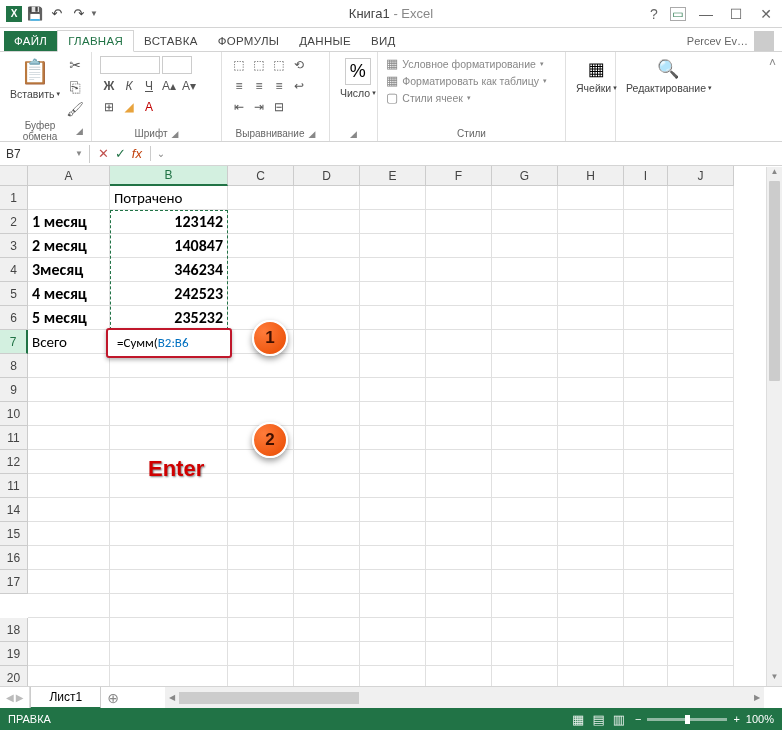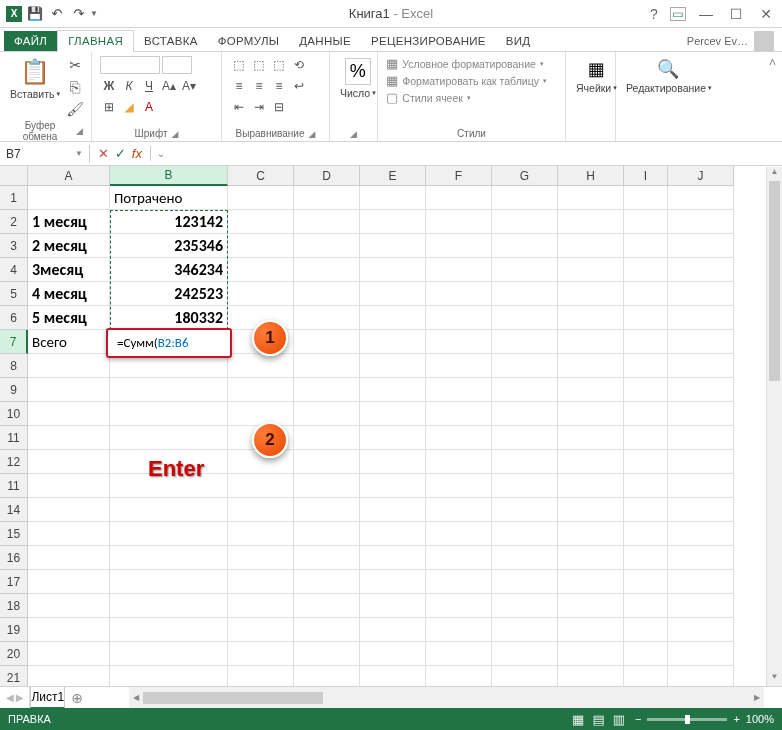--- a/index.html
+++ b/index.html
@@ -71,21 +71,21 @@
 
 .vscroll { position: absolute; right: 0; top: 167px; width: 16px; bottom: 44px; background: #f0f0f0; border-left: 1px solid #ddd; }
 .vscroll .thumb { position: absolute; top: 14px; left: 2px; right: 2px; height: 200px; background: #ccc; border-radius: 1px; }
 .vscroll .arr { position: absolute; left: 0; right: 0; height: 14px; text-align: center; font-size: 8px; color: #888; }
 .vscroll .arr.up { top: 0; } .vscroll .arr.dn { bottom: 0; }
 
 .hscroll-row { position: absolute; bottom: 22px; left: 0; right: 0; height: 22px; display: flex; background: #fff; border-top: 1px solid #d4d4d4; }
 .sheet-nav { display: flex; align-items: center; gap: 2px; padding: 0 6px; border-right: 1px solid #ddd; }
 .sheet-nav span { font-size: 10px; color: #bbb; cursor: pointer; }
 .sheet-tabs { display: flex; align-items: flex-end; }
-.sheet-tab { padding: 3px 0; font-size: 12px; border: 1px solid #ccc; border-top: none; background: #fff; cursor: pointer; border-bottom: 2px solid #217346; margin-bottom: -1px; }
+.sheet-tab { padding: 3px 18px; font-size: 12px; border: 1px solid #ccc; border-top: none; background: #fff; cursor: pointer; border-bottom: 2px solid #217346; margin-bottom: -1px; }
 .sheet-add { width: 24px; text-align: center; font-size: 14px; color: #888; cursor: pointer; align-self: center; }
 .hscroll { flex: 1; display: flex; align-items: center; margin-left: 40px; margin-right: 18px; position: relative; background: #f0f0f0; }
 .hscroll .arr { width: 14px; text-align: center; font-size: 8px; color: #888; }
 .hscroll .track { flex: 1; height: 12px; position: relative; }
 .hscroll .thumb { position: absolute; left: 0; width: 180px; top: 0; bottom: 0; background: #ccc; }
 
 .statusbar { position: absolute; bottom: 0; left: 0; right: 0; height: 22px; background: #217346; color: #fff; display: flex; align-items: center; font-size: 11px; padding: 0 8px; }
 .sb-left { }
 .sb-right { margin-left: auto; display: flex; align-items: center; gap: 10px; }
 .view-btns { display: flex; gap: 8px; }
@@ -121,21 +121,20 @@
     <div class="win-btn">✕</div>
   </div>
 </div>
 
 <div class="ribbon-tabs">
   <div class="tab file">ФАЙЛ</div>
   <div class="tab active">ГЛАВНАЯ</div>
   <div class="tab">ВСТАВКА</div>
   <div class="tab">ФОРМУЛЫ</div>
   <div class="tab">ДАННЫЕ</div>
-  <div class="tab">РЕЦЕНЗИРОВАНИЕ</div>
   <div class="tab">ВИД</div>
   <div class="ribbon-right">
     <span>Percev Ev…</span>
     <div class="avatar"></div>
   </div>
 </div>
 
 <div class="ribbon">
   <div class="ribbon-group" style="width:92px">
     <div class="rg-body">
@@ -315,21 +314,21 @@
       <div class="row-h" style="height: 24px;">8</div>
       <div class="row-h" style="height: 24px;">9</div>
       <div class="row-h" style="height: 24px;">10</div>
       <div class="row-h" style="height: 24px;">11</div>
       <div class="row-h" style="height: 24px;">12</div>
       <div class="row-h" style="height: 24px;">11</div>
       <div class="row-h" style="height: 24px;">14</div>
       <div class="row-h" style="height: 24px;">15</div>
       <div class="row-h" style="height: 24px;">16</div>
       <div class="row-h" style="height: 24px;">17</div>
-      <div class="row-h" style="height: 24px;">18</div>
+      <div class="row-h" style="height: 24px; margin-top: 24px;">18</div>
       <div class="row-h" style="height: 24px;">19</div>
       <div class="row-h" style="height: 24px;">20</div>
       <div class="row-h" style="height: 24px;">21</div>
     </div>
   <div class="cells" id="cells">
       <div class="cell" style="left: 0px; top: 0px; width: 82px; height: 24px;"></div>
       <div class="cell" style="left: 82px; top: 0px; width: 118px; height: 24px;"></div>
       <div class="cell" style="left: 200px; top: 0px; width: 66px; height: 24px;"></div>
       <div class="cell" style="left: 266px; top: 0px; width: 66px; height: 24px;"></div>
       <div class="cell" style="left: 332px; top: 0px; width: 66px; height: 24px;"></div>
@@ -535,27 +534,27 @@
       <div class="cell" style="left: 332px; top: 480px; width: 66px; height: 24px;"></div>
       <div class="cell" style="left: 398px; top: 480px; width: 66px; height: 24px;"></div>
       <div class="cell" style="left: 464px; top: 480px; width: 66px; height: 24px;"></div>
       <div class="cell" style="left: 530px; top: 480px; width: 66px; height: 24px;"></div>
       <div class="cell" style="left: 596px; top: 480px; width: 44px; height: 24px;"></div>
       <div class="cell" style="left: 640px; top: 480px; width: 66px; height: 24px;"></div>
       <div class="cell header-cell" style="left: 82px; top: 0px; width: 118px; height: 24px;">Потрачено</div>
       <div class="cell bold" style="left: 0px; top: 24px; width: 82px; height: 24px;">1 месяц</div>
       <div class="cell bold right" style="left: 82px; top: 24px; width: 118px; height: 24px;">123142</div>
       <div class="cell bold" style="left: 0px; top: 48px; width: 82px; height: 24px;">2 месяц</div>
-      <div class="cell bold right" style="left: 82px; top: 48px; width: 118px; height: 24px;">235346</div>
+      <div class="cell bold right" style="left: 82px; top: 48px; width: 118px; height: 24px;">140847</div>
       <div class="cell bold" style="left: 0px; top: 72px; width: 82px; height: 24px;">3месяц</div>
       <div class="cell bold right" style="left: 82px; top: 72px; width: 118px; height: 24px;">346234</div>
       <div class="cell bold" style="left: 0px; top: 96px; width: 82px; height: 24px;">4 месяц</div>
       <div class="cell bold right" style="left: 82px; top: 96px; width: 118px; height: 24px;">242523</div>
       <div class="cell bold" style="left: 0px; top: 120px; width: 82px; height: 24px;">5 месяц</div>
-      <div class="cell bold right" style="left: 82px; top: 120px; width: 118px; height: 24px;">180332</div>
+      <div class="cell bold right" style="left: 82px; top: 120px; width: 118px; height: 24px;">235232</div>
       <div class="cell" style="left: 0px; top: 144px; width: 82px; height: 24px;">Всего</div>
     </div>
 
   <div class="marquee" style="left:110px; top:44px; width:118px; height:120px;"></div>
 
   <div class="active-cell-border" style="left:106px; top:162px; width:126px; height:30px;"></div>
   <div class="active-cell-content" style="left:112px; top:166px;">
     <span>=Сумм(</span>
       <span class="range-ref">B2:B6</span>
   </div>

